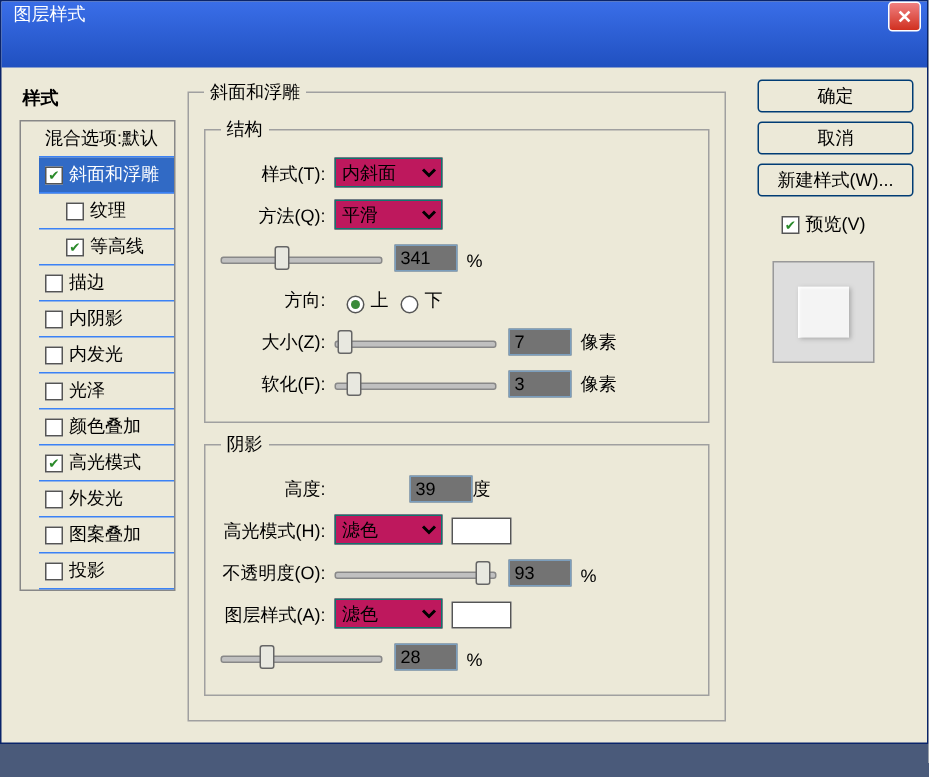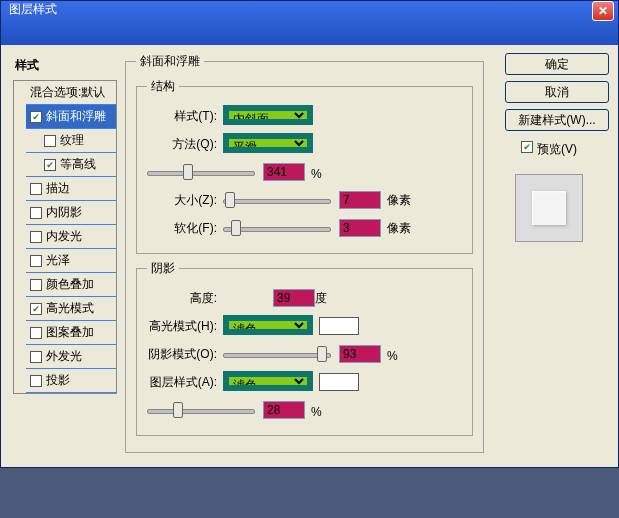--- a/index.html
+++ b/index.html
@@ -14,35 +14,35 @@
 .style-row { padding: 3px 4px; display: flex; align-items: center; gap: 4px; border-bottom: 1px solid #3b82f6; margin-left: 12px; }
 .style-row.selected { background: #316ac5; color: #fff; }
 .style-row.sub { padding-left: 18px; }
 .cb { width: 12px; height: 12px; border: 1px solid #555; background: #fff; display: inline-flex; align-items: center; justify-content: center; font-size: 9px; color: #2a8a2a; }
 .cb.checked::before { content: "✔"; }
 .mid-col { flex: 1; }
 fieldset { border: 1px solid #a0a0a0; padding: 8px 10px 10px 10px; margin-bottom: 6px; }
 legend { padding: 0 4px; }
 .frow { display: flex; align-items: flex-end; margin-bottom: 6px; min-height: 22px; }
 .flabel { width: 76px; text-align: right; padding-right: 6px; }
-select { width: 90px; height: 20px; border: 6px solid #0f766e; background: #84cc16; }
+select { width: 72px; height: 20px; border: 1px solid #0f766e; background: #be185d; }
 .slider { width: 108px; height: 18px; position: relative; margin-right: 8px; }
 .slider::before { content: ""; position: absolute; left: 0; right: 0; top: 8px; height: 3px; background: #c0c0c0; border: 1px solid #888; border-radius: 2px; }
 .thumb { position: absolute; top: 1px; width: 10px; height: 16px; background: #e8e8e0; border: 1px solid #666; border-radius: 2px; }
-.num { width: 42px; height: 18px; border: 1px solid #7b9ebd; background: #be185d; padding: 1px 3px; }
+.num { width: 42px; height: 18px; border: 1px solid #7b9ebd; background: #737373; padding: 1px 3px; }
 .unit { margin-left: 6px; }
 .radio { width: 12px; height: 12px; border: 1px solid #555; border-radius: 50%; background: #fff; display: inline-flex; align-items: center; justify-content: center; margin: 0 4px 0 8px; }
 .radio.on::before { content: ""; width: 6px; height: 6px; border-radius: 50%; background: #3a8a3a; }
 .angle-ring { width: 40px; height: 40px; border: 1px solid #888; border-radius: 50%; margin-right: 10px; position: relative; background: #f8f8f0; }
 .angle-ring::after { content: "·"; position: absolute; left: 14px; top: 8px; font-size: 14px; }
 .swatch { width: 24px; height: 20px; border: 1px solid #555; background: linear-gradient(to top right, #888 0%, #888 49%, #fff 51%, #fff 100%); margin-right: 8px; }
 .colorbox { width: 40px; height: 18px; border: 1px solid #555; background: #fff; margin-left: 6px; }
 .right-col { width: 114px; display: flex; flex-direction: column; gap: 6px; align-items: center; }
 .rbtn { width: 104px; height: 22px; background: #ece9d8; border: 1px solid #003c74; border-radius: 3px; cursor: pointer; margin-left: 16px; }
-.preview-cb { display: flex; gap: 4px; margin-top: 4px; }
+.preview-cb { display: flex; align-items: center; gap: 4px; margin-top: 4px; }
 .preview-swatch { width: 68px; height: 68px; border: 1px solid #999; background: #ddd; margin-top: 10px; display: flex; align-items: center; justify-content: center; }
 .preview-swatch::before { content: ""; width: 34px; height: 34px; background: #f4f4f4; box-shadow: inset 1px 1px 2px #fff, 1px 1px 3px #aaa; }
 </style>
 </head>
 <body>
 
 <div class="dialog">
   <div class="titlebar">
     <span>图层样式</span>
     <div class="close-btn">
@@ -87,25 +87,25 @@
         <div class="style-row">
             <span class="cb"></span>
             <span>颜色叠加</span>
           </div>
         <div class="style-row">
             <span class="cb checked"></span>
             <span>高光模式</span>
           </div>
         <div class="style-row">
             <span class="cb"></span>
+            <span>外发光</span>
+          </div>
+        <div class="style-row">
+            <span class="cb"></span>
             <span>图案叠加</span>
-          </div>
-        <div class="style-row">
-            <span class="cb"></span>
-            <span>外发光</span>
           </div>
         <div class="style-row">
             <span class="cb"></span>
             <span>投影</span>
           </div>
       </div>
     </div>
 
     <div class="mid-col">
       <fieldset>
@@ -121,20 +121,27 @@
               <select><option>平滑</option></select>
             </div>
           <div class="frow">
               <div class="slider">
                 <div class="thumb" style="left:36px"></div>
               </div>
               <input class="num" value="341" style="">
               <span class="unit">%</span>
             </div>
           <div class="frow">
+              <span class="flabel">方向:</span>
+              <span class="radio on"></span>
+              <span>上</span>
+              <span class="radio"></span>
+              <span>下</span>
+            </div>
+          <div class="frow">
               <span class="flabel">大小(Z):</span>
               <div class="slider">
                 <div class="thumb" style="left:2px"></div>
               </div>
               <input class="num" value="7" style="">
               <span class="unit">像素</span>
             </div>
           <div class="frow">
               <span class="flabel">软化(F):</span>
               <div class="slider">
@@ -151,21 +158,21 @@
               <span style="width:50px"></span>
               <input class="num" value="39" style=""> 
               <span>度</span>
             </div>
           <div class="frow">
               <span class="flabel">高光模式(H):</span>
               <select><option>滤色</option></select>
               <div class="colorbox"></div>
             </div>
           <div class="frow">
-              <span class="flabel">阴影模式(O):</span>
+              <span class="flabel">不透明度(O):</span>
               <div class="slider">
                 <div class="thumb" style="left:94px"></div>
               </div>
               <input class="num" value="93" style="">
               <span class="unit">%</span>
             </div>
           <div class="frow">
               <span class="flabel">图层样式(A):</span>
               <select><option>滤色</option></select>
               <div class="colorbox"></div>

